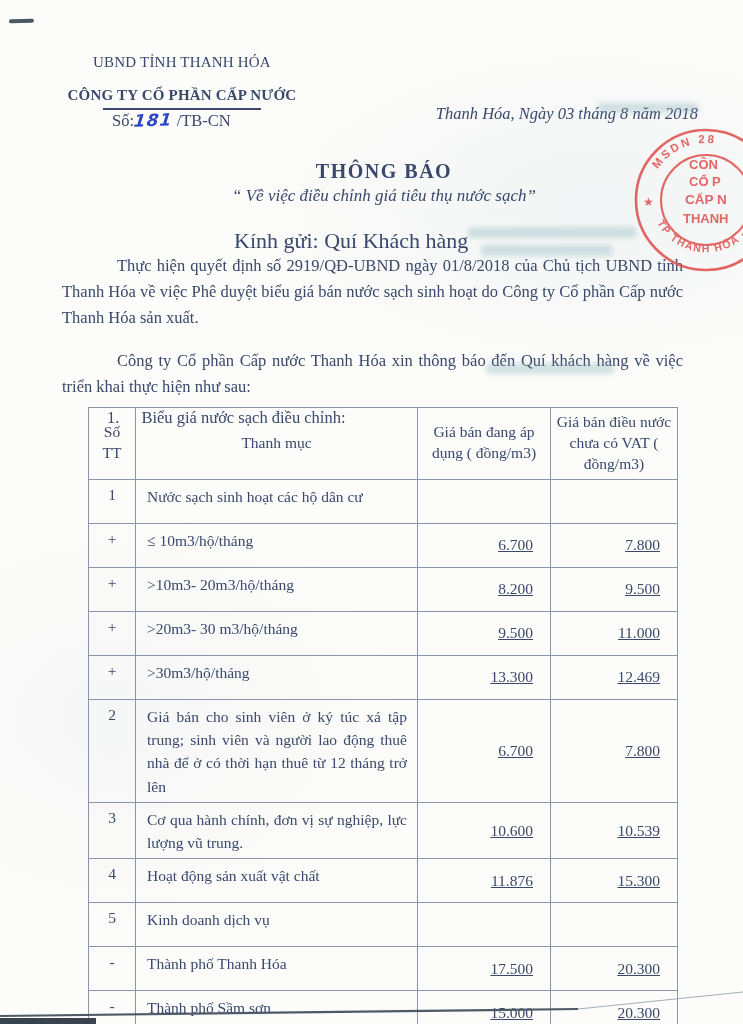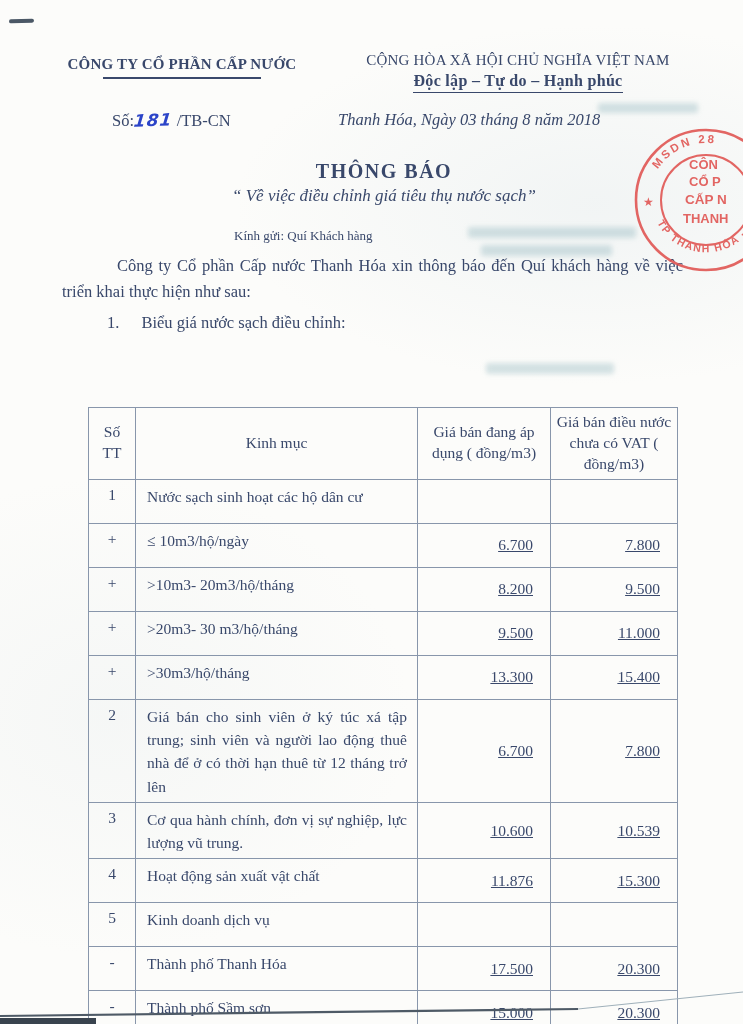--- a/index.html
+++ b/index.html
@@ -11,40 +11,40 @@
       radial-gradient(ellipse 600px 300px at 80% 20%, rgba(210,222,228,.25), transparent 60%),
       radial-gradient(ellipse 500px 400px at 15% 70%, rgba(215,224,228,.18), transparent 60%),
       #fcfcfa;
     overflow:hidden;
     font-family:"Liberation Serif","DejaVu Serif",serif;
     color:#39486b;
   }
   
   .hdr-left{position:absolute;left:52px;top:54px;width:260px;text-align:center;}
   .hdr-left .l1{font-size:15px;letter-spacing:.2px;}
-  .hdr-left .l2{font-size:15px;font-weight:bold;margin-top:2px;letter-spacing:.2px;}
+  .hdr-left .l2{font-size:15px;font-weight:bold;margin-top:16px;letter-spacing:.2px;}
   .hdr-left .rule{width:158px;height:1.5px;background:#39486b;margin:4px auto 0;}
   .doc-no{position:absolute;left:112px;top:110px;font-size:16.5px;white-space:nowrap;}
   .doc-no .hand{
     font-family:"DejaVu Sans",sans-serif;
     color:#2b44c8;font-style:italic;font-weight:bold;
     display:inline-block;transform:skewX(-8deg) rotate(-2deg);
     font-size:17px;letter-spacing:1px;
   }
   .hdr-right{position:absolute;left:338px;top:52px;width:360px;text-align:center;}
   .hdr-right .l1{font-size:15px;letter-spacing:.2px;}
   .hdr-right .l2{display:inline-block;font-size:16px;font-weight:bold;margin-top:3px;
     border-bottom:1.5px solid #39486b;padding-bottom:2px;letter-spacing:.3px;}
-  .date-line{position:absolute;left:338px;top:110px;width:360px;text-align:left;
+  .date-line{position:absolute;left:338px;top:104px;width:360px;text-align:right;
     font-style:italic;font-size:16.5px;}
   
   .title-block{position:absolute;left:0;top:160px;width:768px;text-align:center;}
   .title-block .t{font-size:20px;font-weight:bold;letter-spacing:1.5px;}
   .title-block .st{font-size:17px;font-style:italic;margin-top:3px;}
-  .salutation{position:absolute;left:234px;top:228px;font-size:13px;}
+  .salutation{position:absolute;left:234px;top:228px;font-size:22px;}
   
   .body-text{position:absolute;left:62px;top:253px;width:621px;}
   .body-text p{margin:0;font-size:16.5px;line-height:1.58;text-align:justify;text-indent:55px;}
   .body-text p + p{margin-top:17px;}
   .section-line{margin:8px 0 0 45px;font-size:16.5px;}
   .section-line .num{margin-right:22px;}
   
   .price-table{position:absolute;left:88px;top:407px;border-collapse:collapse;table-layout:fixed;
     width:589px;font-size:15.5px;color:#39486b;}
   .price-table col.c1{width:47px;}
@@ -76,88 +76,86 @@
   .bottom-edge{position:absolute;left:0;top:985px;width:743px;height:39px;}
 </style>
 </head>
 <body>
 
 <div class="page">
 
   <div class="top-dash"></div>
 
   <div class="hdr-left">
+    <div class="l1">UBND TỈNH THANH HÓA</div>
     <div class="l2">CÔNG TY CỔ PHẦN CẤP NƯỚC</div>
     <div class="rule"></div>
   </div>
   <div class="doc-no"><span>Số:</span><span class="hand">181</span><span> /TB-CN</span></div>
 
-  <div class="hdr-right">
-    <div class="l1">CỘNG HÒA XÃ HỘI CHỦ NGHĨA VIỆT NAM</div>
-    <div><span class="l2">Độc lập – Tự do – Hạnh phúc</span></div>
-  </div>
   <div class="date-line">Thanh Hóa, Ngày 03 tháng 8 năm 2018</div>
 
   <div class="title-block">
     <div class="t">THÔNG BÁO</div>
     <div class="st">“ Về việc điều chỉnh giá tiêu thụ nước sạch”</div>
   </div>
 
   <div class="salutation">Kính gửi: Quí Khách hàng</div>
 
   <div class="body-text">
+    <p>Thực hiện quyết định số 2919/QĐ-UBND ngày 01/8/2018 của Chủ tịch UBND tỉnh Thanh Hóa về việc Phê duyệt biểu giá bán nước sạch sinh hoạt do Công ty Cổ phần Cấp nước Thanh Hóa sản xuất.</p>
     <p>Công ty Cổ phần Cấp nước Thanh Hóa xin thông báo đến Quí khách hàng về việc triển khai thực hiện như sau:</p>
     <div class="section-line"><span class="num">1.</span><span>Biểu giá nước sạch điều chỉnh:</span></div>
   </div>
 
   <table class="price-table">
     <colgroup>
         <col class="c1">
         <col class="c2">
         <col class="c3">
         <col class="c4">
       </colgroup>
     <thead>
       <tr>
         <th>Số TT</th>
-        <th>Kinh mục</th>
+        <th>Thanh mục</th>
         <th>Giá bán đang áp dụng ( đồng/m3)</th>
         <th>Giá bán điều nước chưa có VAT ( đồng/m3)</th>
       </tr>
     </thead>
     <tbody>
       <tr>
         <td class="no">1</td>
         <td class="name">Nước sạch sinh hoạt các hộ dân cư</td>
         <td class="val"></td>
         <td class="val"></td>
       </tr>
       <tr>
         <td class="no">+</td>
-        <td class="name">≤ 10m3/hộ/ngày</td>
+        <td class="name">≤ 10m3/hộ/tháng</td>
         <td class="val">6.700</td>
         <td class="val">7.800</td>
       </tr>
       <tr>
         <td class="no">+</td>
         <td class="name">&gt;10m3- 20m3/hộ/tháng</td>
         <td class="val">8.200</td>
         <td class="val">9.500</td>
       </tr>
       <tr>
         <td class="no">+</td>
         <td class="name">&gt;20m3- 30 m3/hộ/tháng</td>
         <td class="val">9.500</td>
         <td class="val">11.000</td>
       </tr>
       <tr>
         <td class="no">+</td>
         <td class="name">&gt;30m3/hộ/tháng</td>
         <td class="val">13.300</td>
-        <td class="val">15.400</td>
+        <td class="val">12.469</td>
       </tr>
       <tr>
         <td class="no">2</td>
         <td class="name">Giá bán cho sinh viên ở ký túc xá tập trung; sinh viên và người lao động thuê nhà để ở có thời hạn thuê từ 12 tháng trở lên</td>
         <td class="val">6.700</td>
         <td class="val">7.800</td>
       </tr>
       <tr>
         <td class="no">3</td>
         <td class="name">Cơ qua hành chính, đơn vị sự nghiệp, lực lượng vũ trung.</td>

